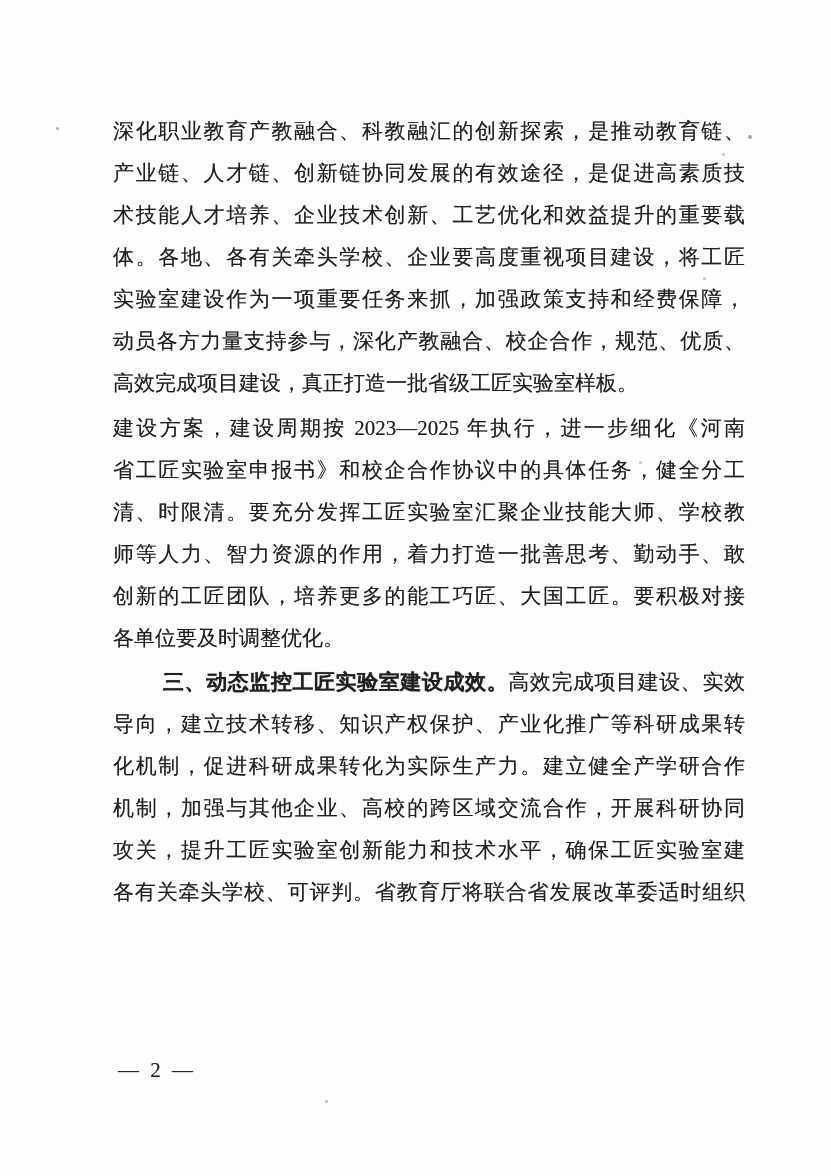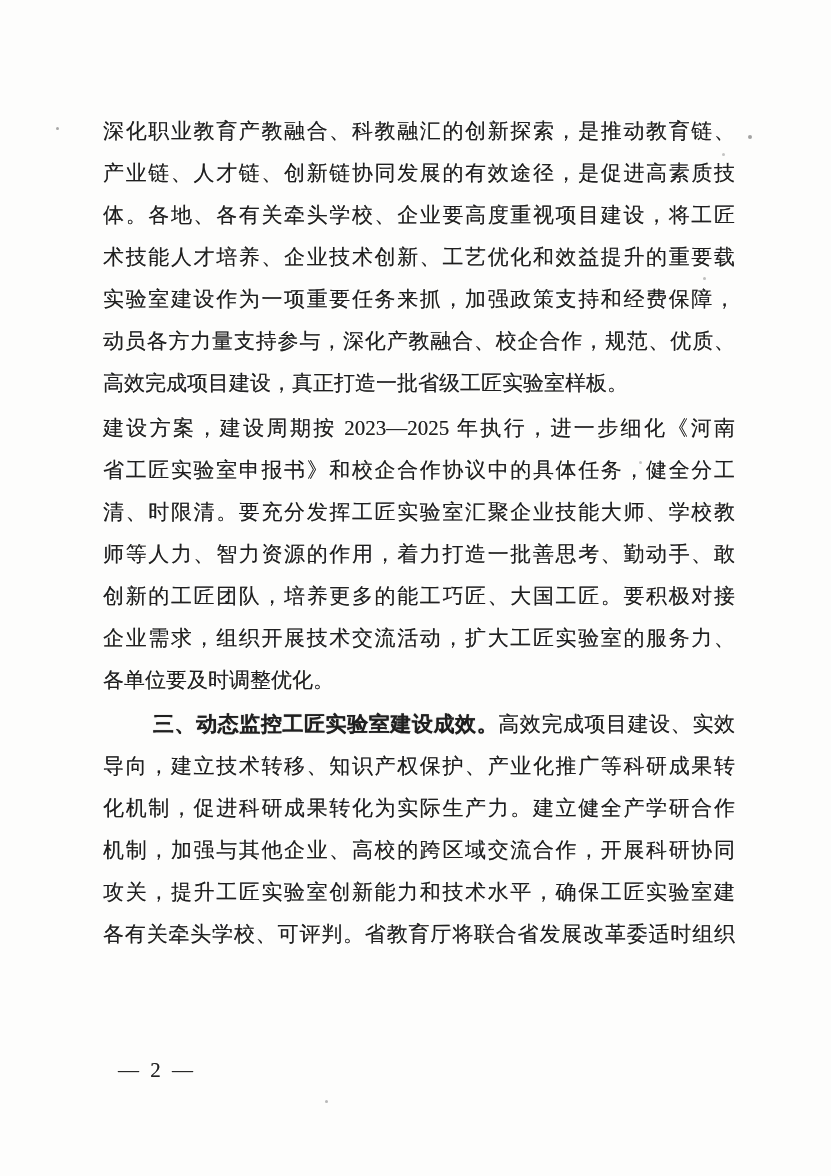--- a/index.html
+++ b/index.html
@@ -14,21 +14,21 @@
     position: absolute;
     left: 0; top: 0;
     width: 831px;
     height: 1176px;
     background: #fdfdfc;
     font-family: "Liberation Serif", "DejaVu Serif", serif;
     color: #1f1f1f;
   }
   .text-block {
     position: absolute;
-    left: 103px;
+    left: 113px;
     top: 110px;
     width: 632px;
   }
   .line {
     height: 42px;
     line-height: 42px;
     font-size: 21px;
     text-align: justify;
     text-align-last: justify;
     white-space: normal;
@@ -66,34 +66,33 @@
 </head>
 <body>
 
 <div class="page">
 
   <div class="text-block">
 
     <section>
       <div class="line">深化职业教育产教融合、科教融汇的创新探索，是推动教育链、</div>
       <div class="line">产业链、人才链、创新链协同发展的有效途径，是促进高素质技</div>
+      <div class="line">术技能人才培养、企业技术创新、工艺优化和效益提升的重要载</div>
       <div class="line">体。各地、各有关牵头学校、企业要高度重视项目建设，将工匠</div>
-      <div class="line">术技能人才培养、企业技术创新、工艺优化和效益提升的重要载</div>
       <div class="line">实验室建设作为一项重要任务来抓，加强政策支持和经费保障，</div>
       <div class="line">动员各方力量支持参与，深化产教融合、校企合作，规范、优质、</div>
       <div class="line para-end">高效完成项目建设，真正打造一批省级工匠实验室样板。</div>
     </section>
 
     <section class="para2">
       <div class="line">建设方案，建设周期按 2023—2025 年执行，进一步细化《河南</div>
       <div class="line">省工匠实验室申报书》和校企合作协议中的具体任务，健全分工</div>
       <div class="line">清、时限清。要充分发挥工匠实验室汇聚企业技能大师、学校教</div>
       <div class="line">师等人力、智力资源的作用，着力打造一批善思考、勤动手、敢</div>
       <div class="line">创新的工匠团队，培养更多的能工巧匠、大国工匠。要积极对接</div>
-      <div class="line">企业需求，组织开展技术交流活动，扩大工匠实验室的服务力、</div>
       <div class="line para-end">各单位要及时调整优化。</div>
     </section>
 
     <section class="para3">
       <div class="line first-line">
         <span class="lead">三、动态监控工匠实验室建设成效。</span><span>高效完成项目建设、实效</span>
       </div>
       <div class="line">导向，建立技术转移、知识产权保护、产业化推广等科研成果转</div>
       <div class="line">化机制，促进科研成果转化为实际生产力。建立健全产学研合作</div>
       <div class="line">机制，加强与其他企业、高校的跨区域交流合作，开展科研协同</div>

